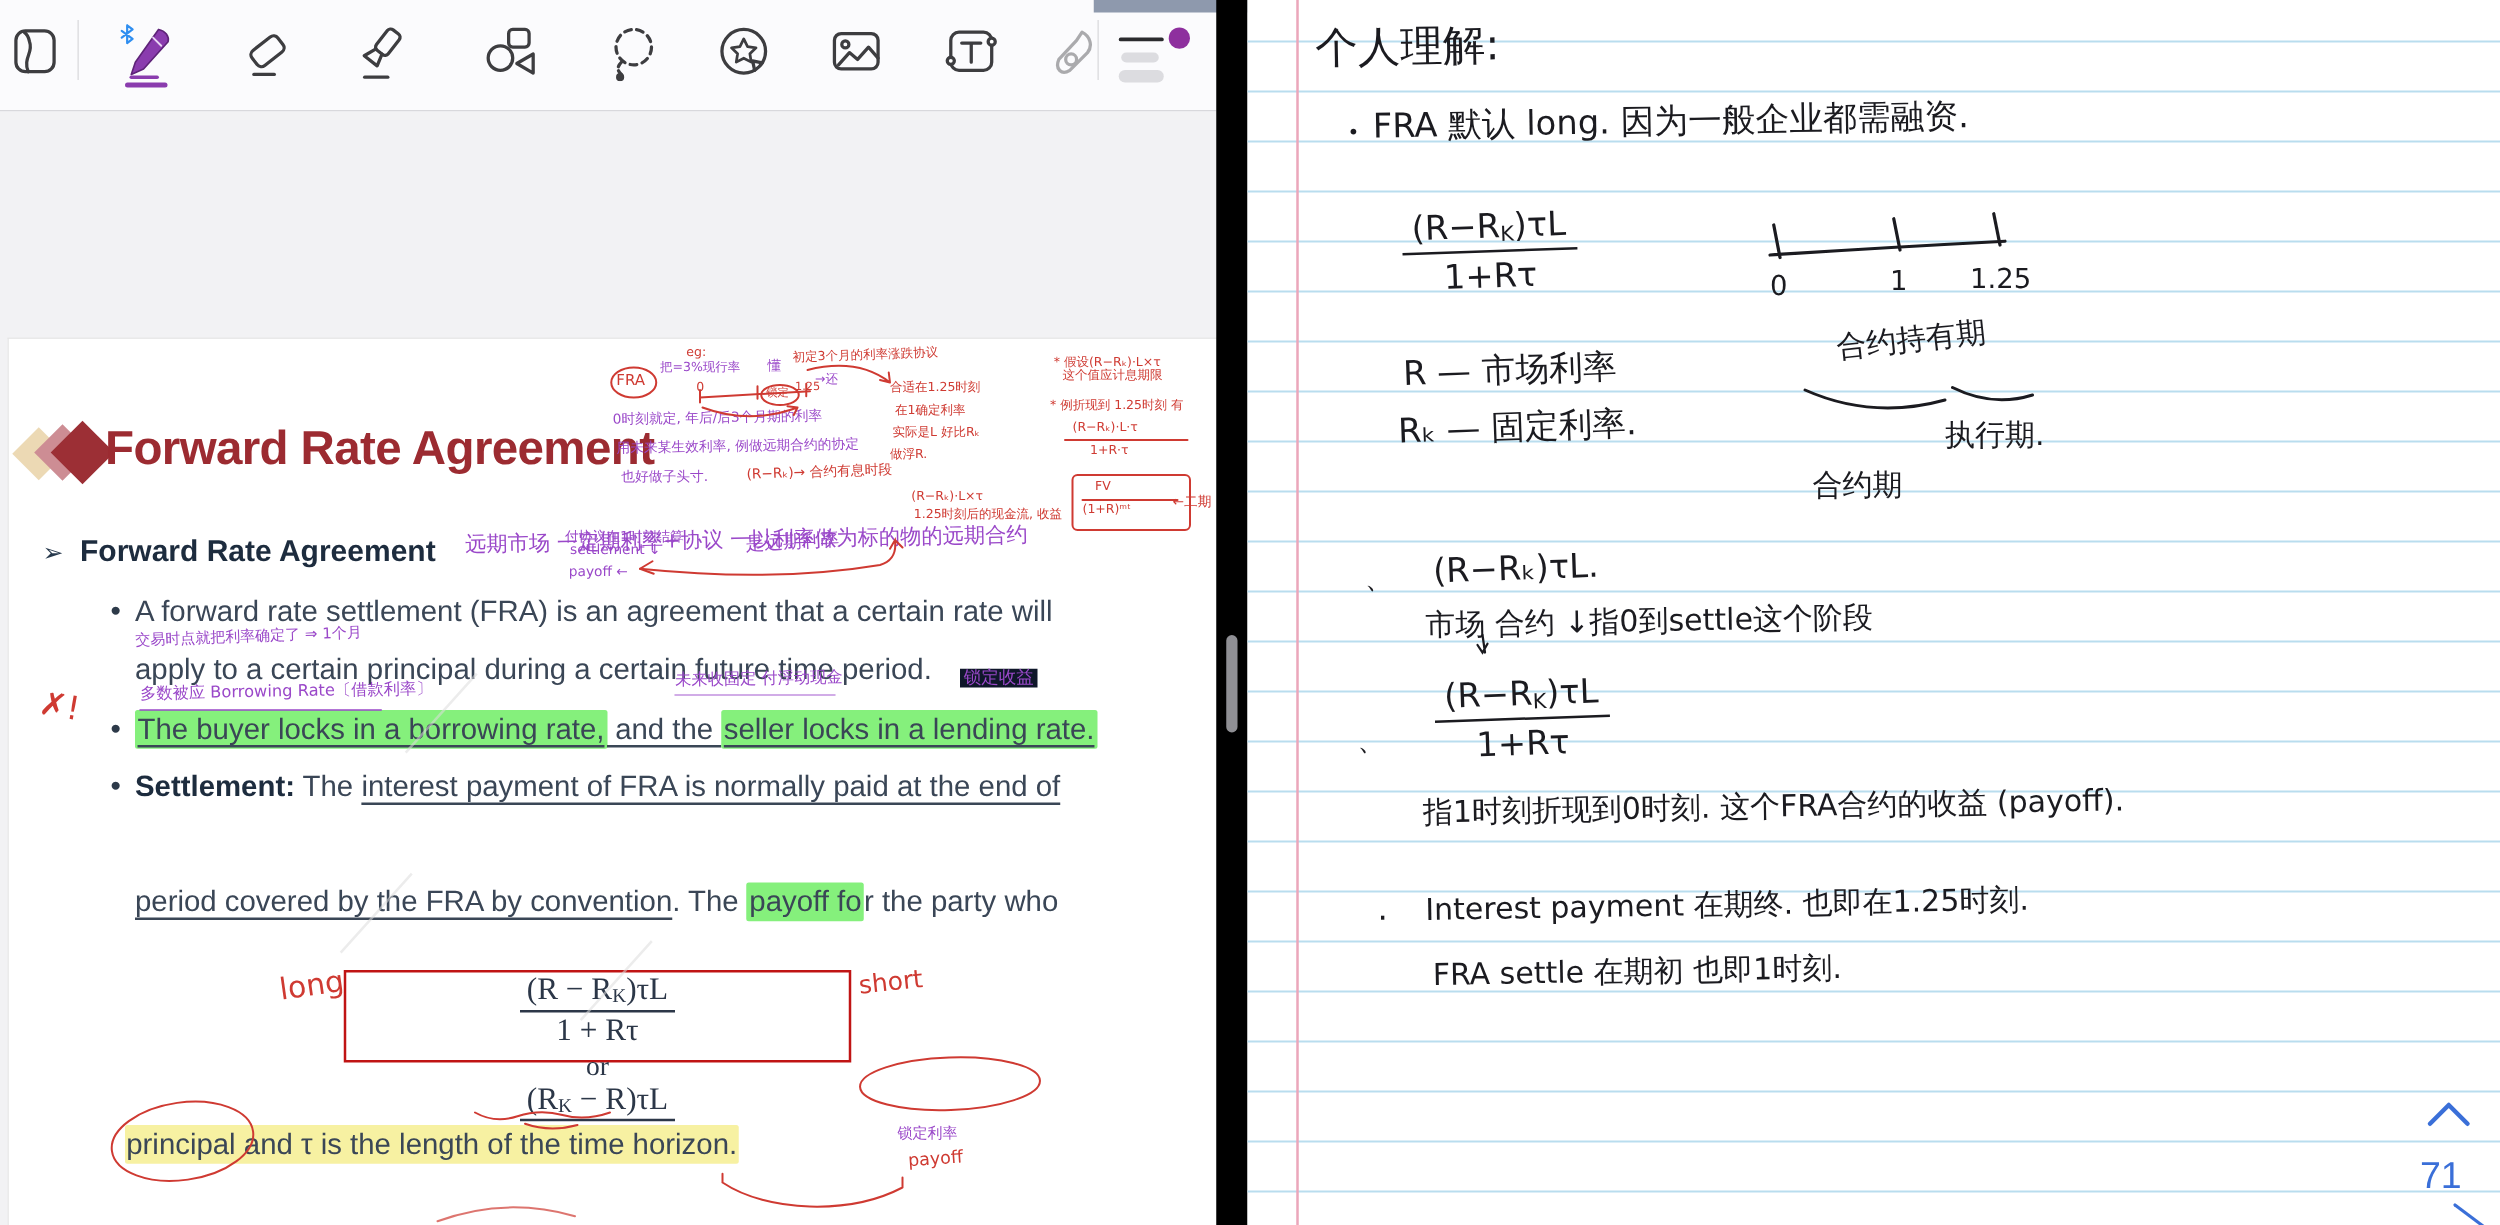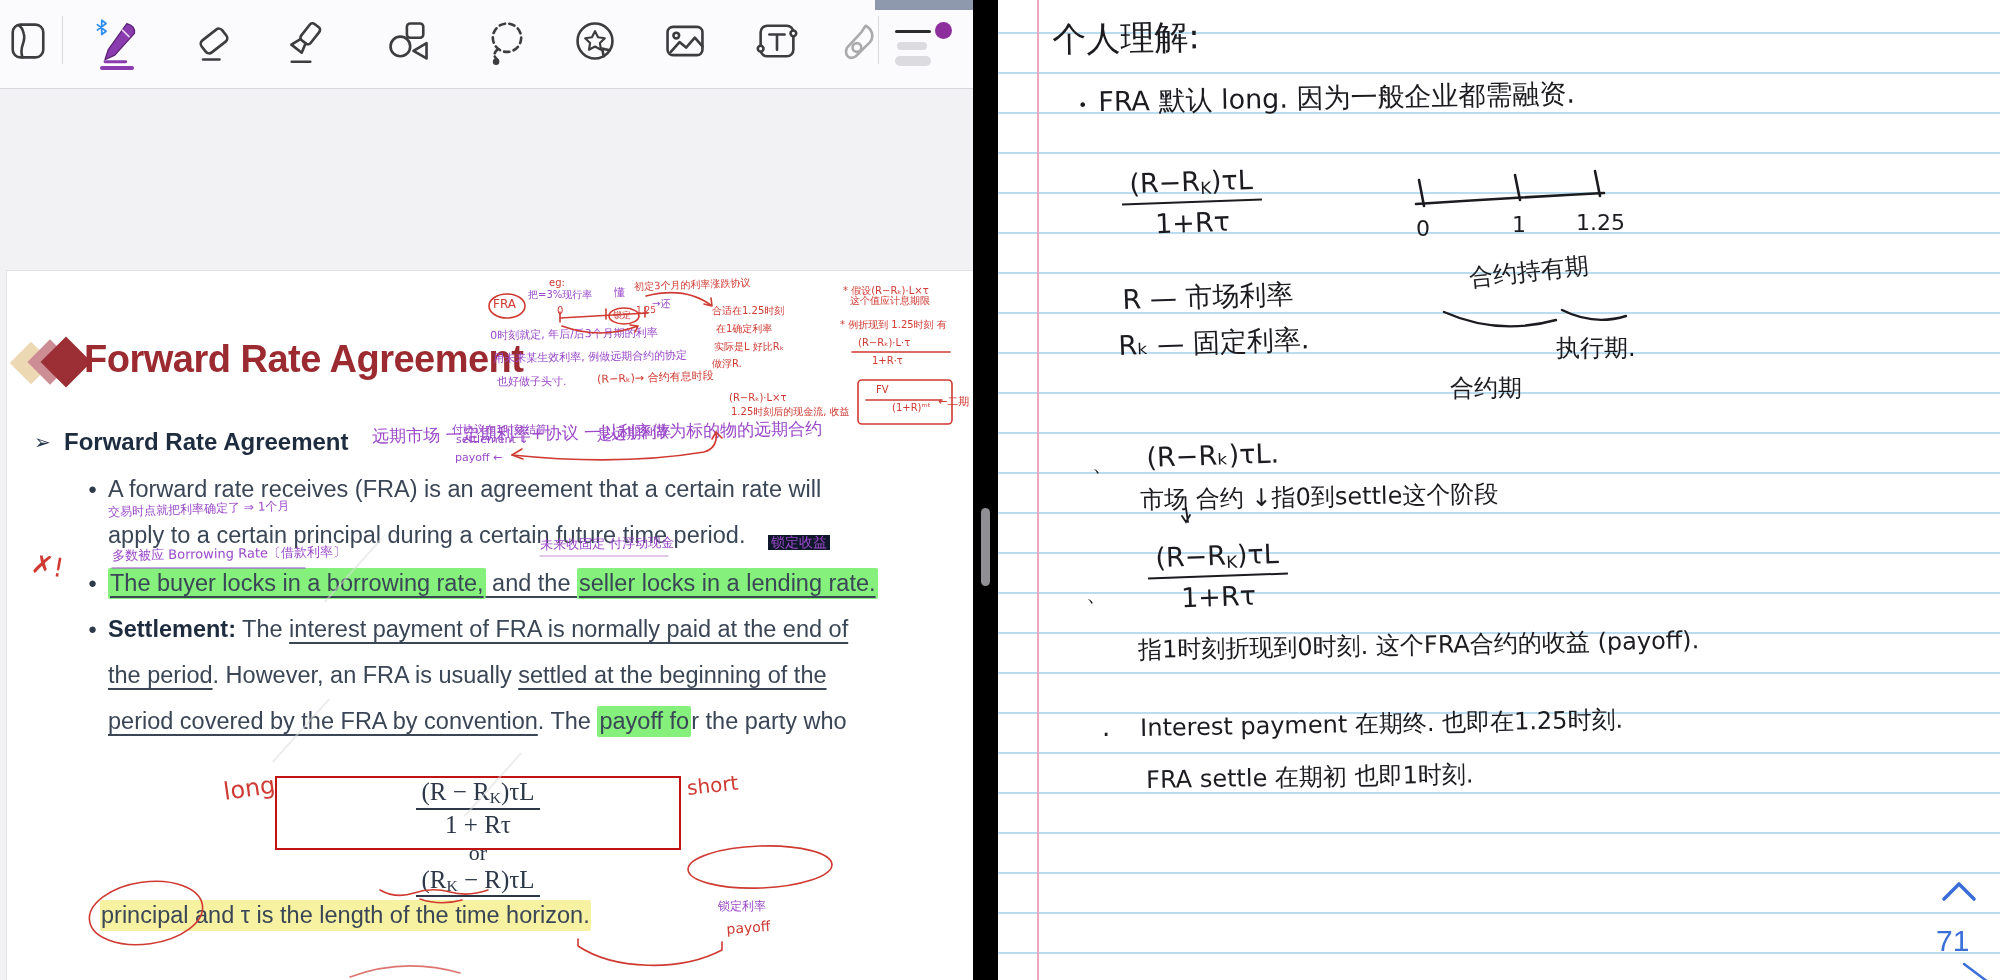--- a/index.html
+++ b/index.html
@@ -182,34 +182,31 @@
 
     <div class="diamond" style="left:16px;top:348px;width:30px;height:30px;background:#ecd9b4"></div>
     <div class="diamond" style="left:34px;top:346px;width:32px;height:32px;background:#cd8d94"></div>
     <div class="diamond" style="left:48px;top:344px;width:36px;height:36px;background:#9c2f35"></div>
     <div id="slide-title">Forward Rate Agreement</div>
 
     <div id="heading-arrow">➢</div>
     <div class="sl" id="slide-heading" style="left:64px;top:428px">Forward Rate Agreement</div>
 
     <div class="dot" style="left:88px;top:480px">●</div>
-    <div class="sl" style="left:108px;top:476px">A forward rate receives (FRA) is an agreement that a certain rate will</div>
+    <div class="sl" style="left:108px;top:476px">A forward rate settlement (FRA) is an agreement that a certain rate will</div>
     <div class="sl" style="left:108px;top:522px">apply to a certain principal during a certain future time period.</div>
 
     <div class="dot" style="left:88px;top:574px">●</div>
     <div class="sl" style="left:108px;top:570px">
       <span class="u hl-g">The buyer locks in a borrowing rate,</span><span class="u"> and the </span><span class="u hl-g">seller locks in a lending rate.</span>
     </div>
 
     <div class="dot" style="left:88px;top:620px">●</div>
     <div class="sl" style="left:108px;top:616px">
       <b class="setl">Settlement:</b><span> The </span><span class="u">interest payment of FRA is normally paid at the end of</span>
-    </div>
-    <div class="sl" style="left:108px;top:662px">
-      <span class="u">the period</span><span>. However, an FRA is usually </span><span class="u">settled at the beginning of the</span>
     </div>
     <div class="sl" style="left:108px;top:708px">
       <span class="u">period covered by the FRA by convention</span><span>. The </span><span class="hl-g">payoff fo</span><span>r the party who</span>
     </div>
 
     <div id="formula-box">
       <span class="frac">
         <span class="num"><span>(R − R</span><sub>K</sub><span>)τL</span></span>
         <span class="den">1 + Rτ</span>
       </span>
@@ -288,21 +285,21 @@
       <div class="hw purple" style="left: 452px; top: 424px; font-size: 11px;">付协议在1时刻结算</div>
       <div class="hw purple" style="left: 456px; top: 434px; font-size: 11px;">settlement ↓</div>
       <div class="hw purple" style="left: 596px; top: 428px; font-size: 15px; transform: rotate(-3deg);">是远期利率</div>
       <div class="hw purple" style="left: 455px; top: 452px; font-size: 11px;">payoff ←</div>
       <div class="hw red" style="left: 843px; top: 270px; font-size: 10px; margin-top: 16px;">* 假设(R−Rₖ)·L×τ</div>
       <div class="hw red" style="left: 850px; top: 296px; font-size: 10px;">这个值应计息期限</div>
       <div class="hw red" style="left: 840px; top: 320px; font-size: 10px;">* 例折现到 1.25时刻 有</div>
       <div class="hw red" style="left: 858px; top: 338px; font-size: 10px;">(R−Rₖ)·L·τ</div>
       <div class="hw red" style="left: 872px; top: 356px; font-size: 10px;">1+R·τ</div>
       <div class="hw red" style="left: 876px; top: 385px; font-size: 10px;">FV</div>
-      <div class="hw red" style="left: 892px; top: 403px; font-size: 10px;">(1+R)ᵐᵗ</div>
+      <div class="hw red" style="left: 866px; top: 403px; font-size: 10px;">(1+R)ᵐᵗ</div>
       <div class="hw red" style="left: 938px; top: 396px; font-size: 11px;">←二期</div>
       <div class="hw red" style="left: 222px; top: 780px; font-size: 24px; transform: rotate(-8deg);">long</div>
       <div class="hw red" style="left: 686px; top: 778px; font-size: 20px; transform: rotate(-6deg);">short</div>
       <div class="hw red" style="left: 726px; top: 922px; font-size: 14px; transform: rotate(-4deg);">payoff</div>
       <div class="hw purple" style="left: 718px; top: 900px; font-size: 12px;">锁定利率</div>
     </div>
   <div id="notes-layer">
       <div class="hw ink " style="left: 1052px; top: 22px; font-size: 34px; transform: rotate(-1deg);">个人理解:</div>
       <div class="hw ink " style="left: 1078px; top: 98px; font-size: 16px;">•</div>
       <div class="hw ink " style="left: 1098px; top: 88px; font-size: 27px; transform: rotate(-1deg);">FRA 默认 long. 因为一般企业都需融资.</div>

